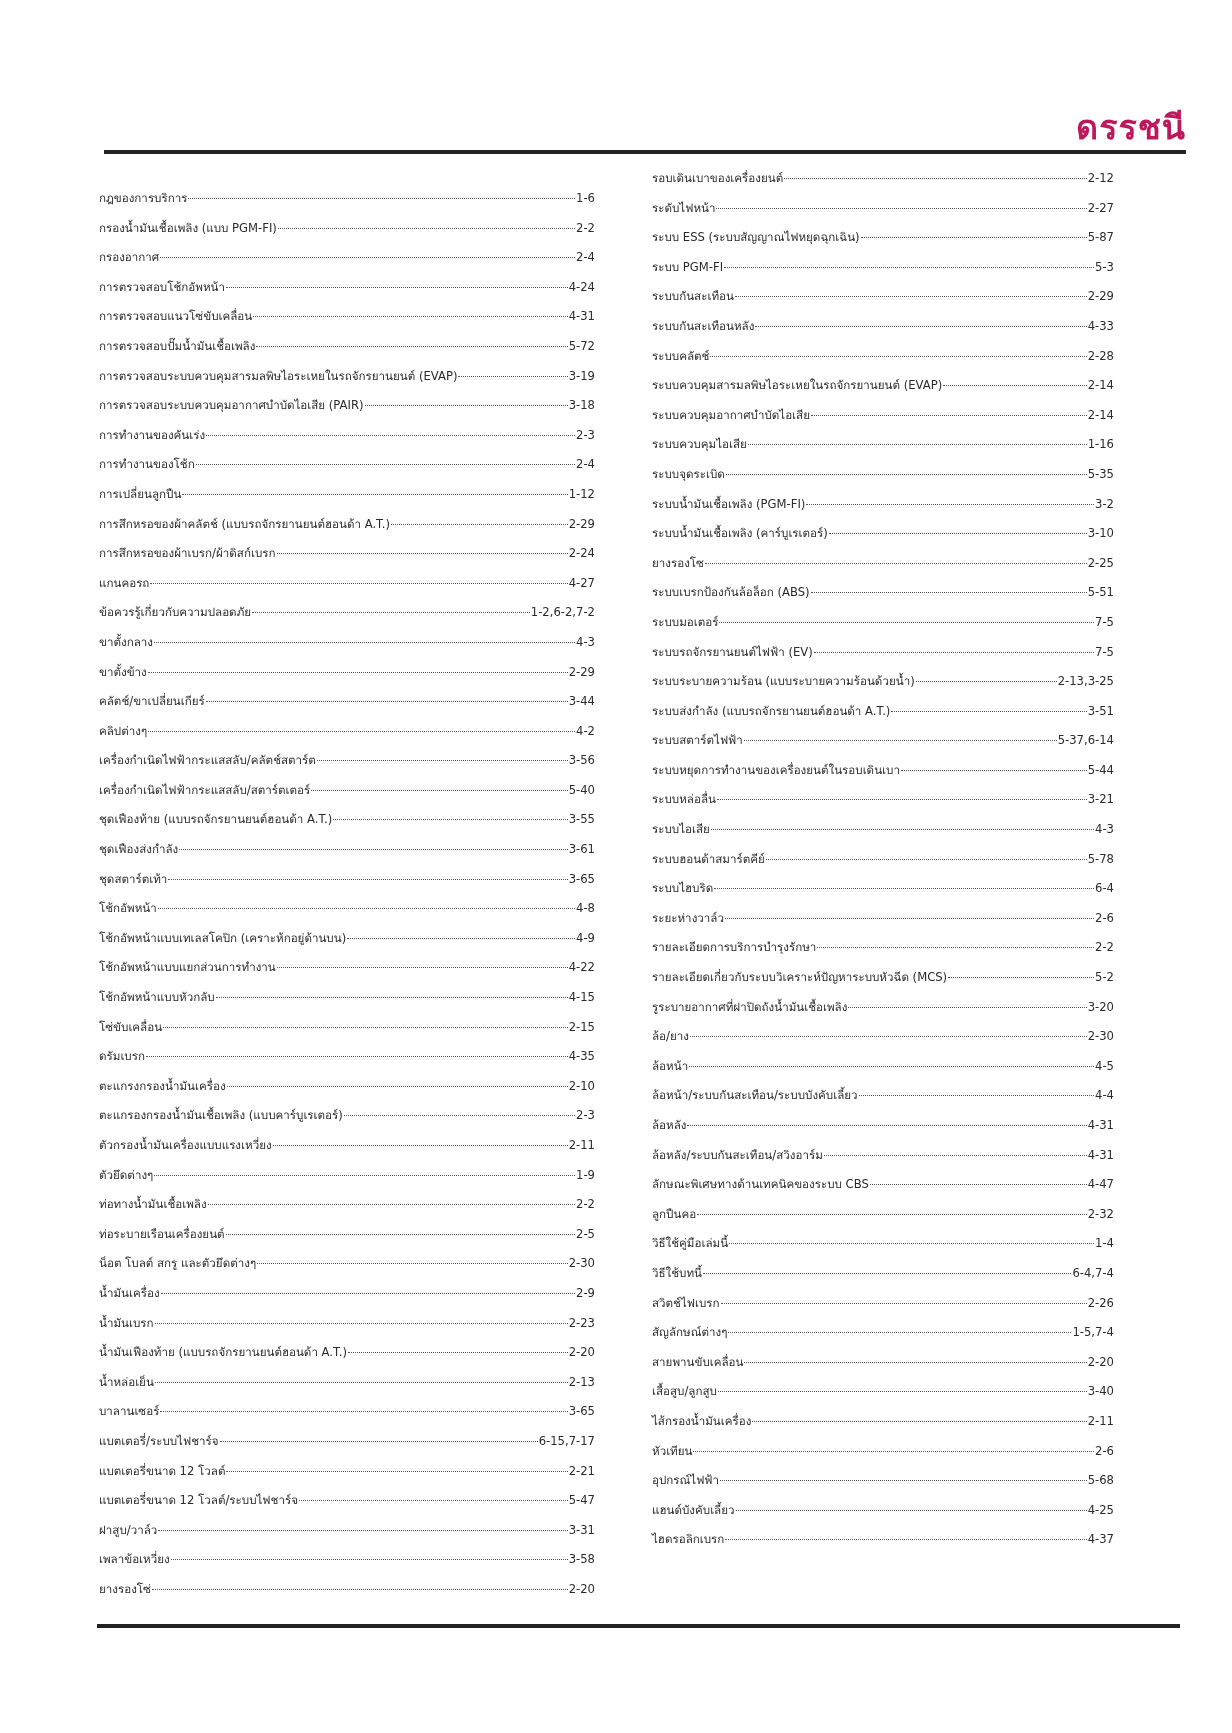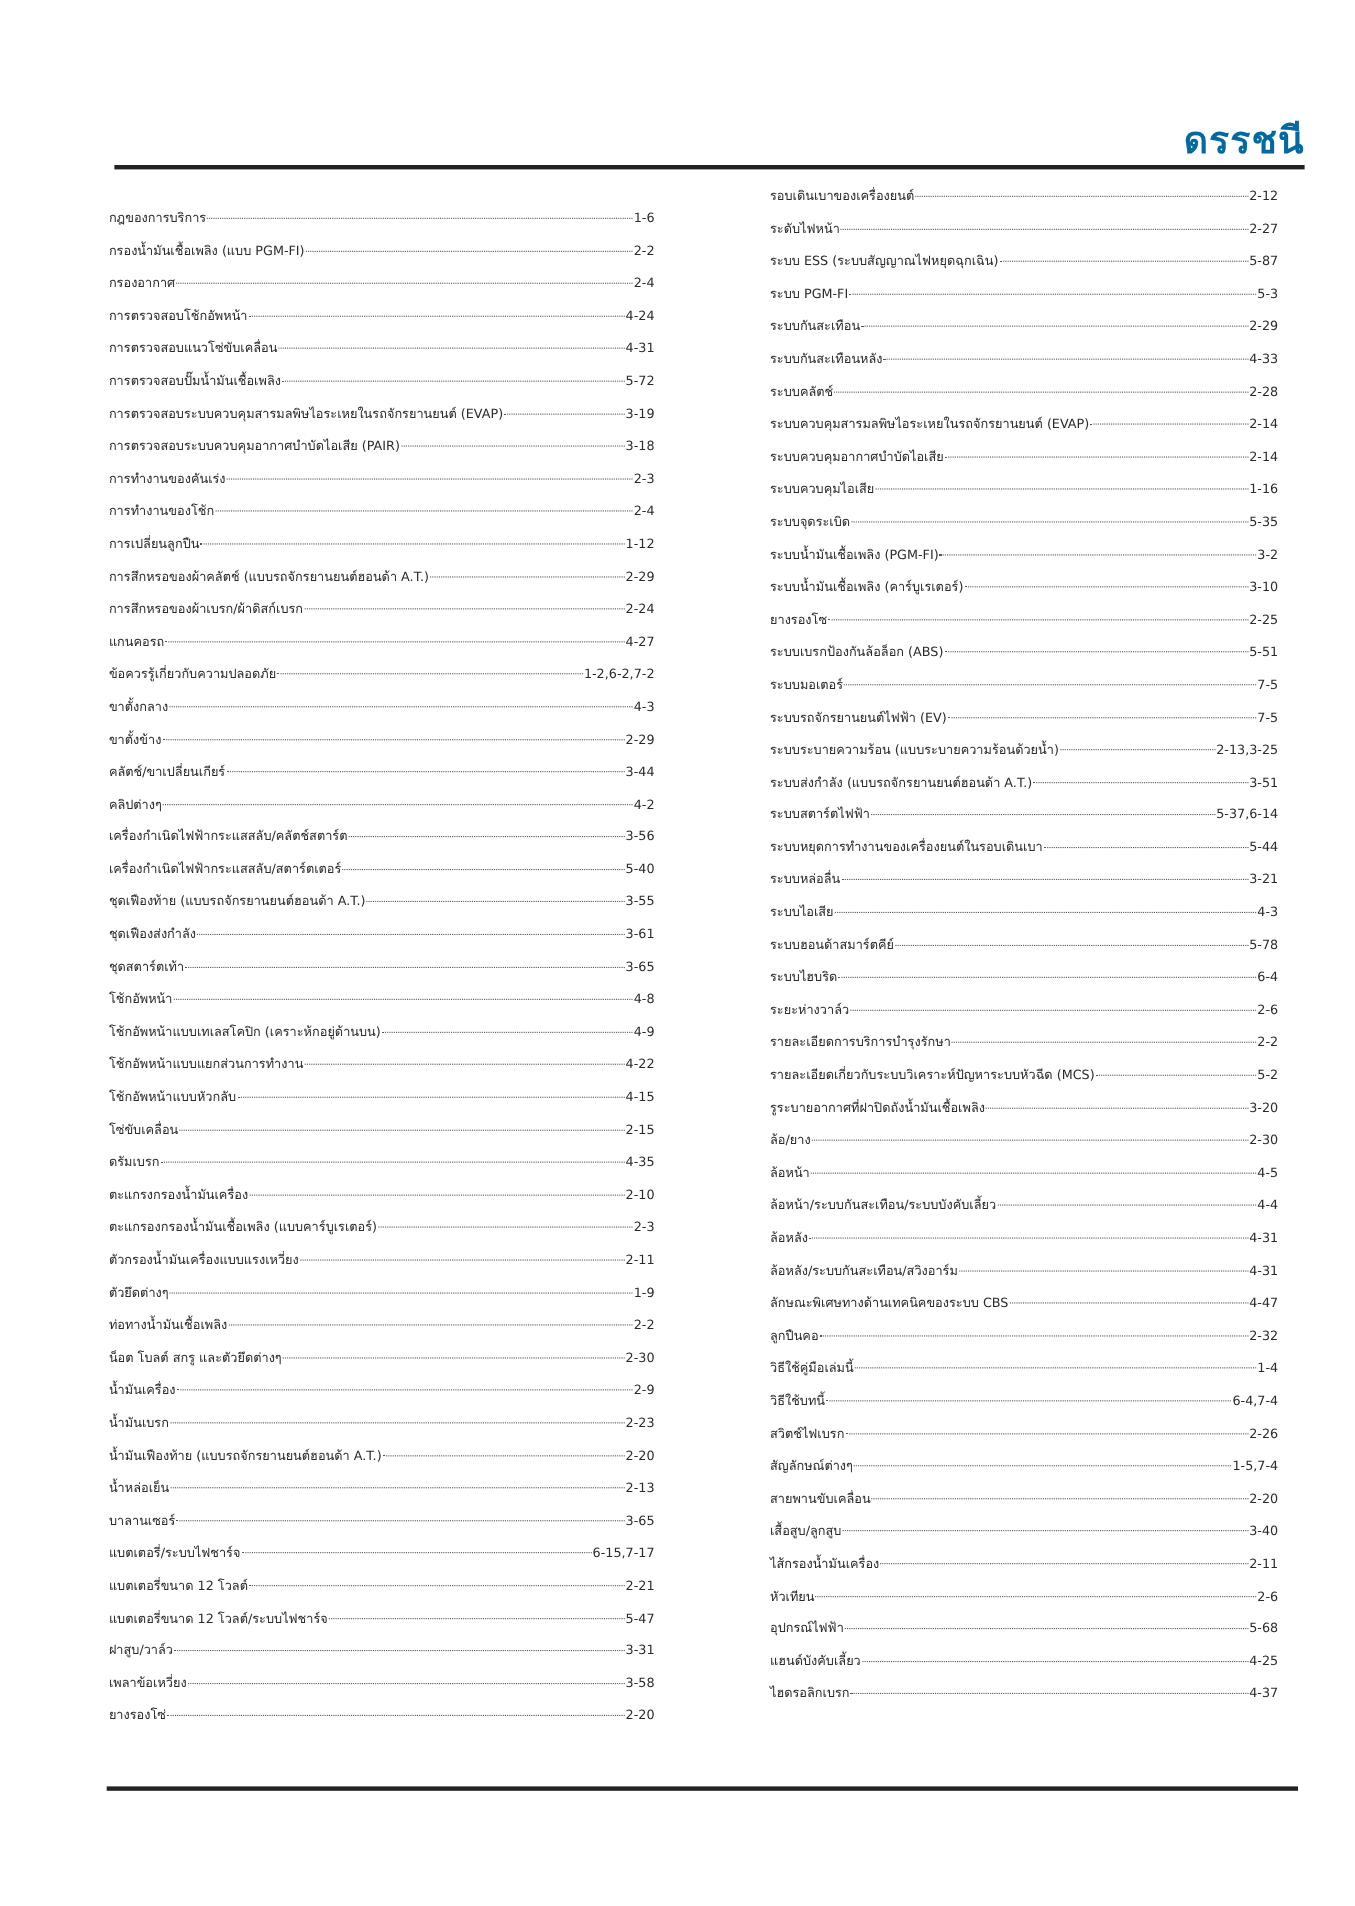--- a/index.html
+++ b/index.html
@@ -4,35 +4,35 @@
 <style>
   html, body { margin: 0; padding: 0; background: #ffffff; }
   body {
     width: 1232px; height: 1733px; position: relative; overflow: hidden;
     font-family: "DejaVu Sans", "Liberation Sans", sans-serif;
     color: #2a2a2a;
   }
   .page-title {
     position: absolute; right: 46px; top: 100px;
     font-family: "DejaVu Sans", sans-serif;
-    font-weight: bold; font-size: 34px; color: #0369a1; letter-spacing: 1px;
+    font-weight: bold; font-size: 34px; color: #be185d; letter-spacing: 1px;
   }
   .top-rule {
     position: absolute; left: 104px; top: 150px; width: 1082px; height: 4px;
     background: #222;
   }
   .bottom-rule {
     position: absolute; left: 97px; top: 1624px; width: 1083px; height: 4px;
     background: #222;
   }
   .col {
     position: absolute; top: 168px;
   }
   .col-left { left: 99px; width: 496px; margin-top: 20px; }
-  .col-right { left: 652px; width: 462px; margin-left: 48px; }
+  .col-right { left: 652px; width: 462px; }
   .entry {
     display: flex; align-items: baseline;
     height: 29.6px; line-height: 20px;
     font-size: 11.6px; white-space: nowrap;
   }
   .entry .label { flex: 0 0 auto; }
   .entry .leader {
     flex: 1 1 auto; overflow: hidden; margin: 0 1px;
     border-bottom: 1.5px dotted #555; transform: translateY(-3px); min-width: 8px;
   }
@@ -214,20 +214,25 @@
       <span class="label">ตัวยึดต่างๆ</span>
       <span class="leader"></span>
       <span class="page">1-9</span>
     </div>
     <div class="entry">
       <span class="label">ท่อทางน้ำมันเชื้อเพลิง</span>
       <span class="leader"></span>
       <span class="page">2-2</span>
     </div>
     <div class="entry">
+      <span class="label">ท่อระบายเรือนเครื่องยนต์</span>
+      <span class="leader"></span>
+      <span class="page">2-5</span>
+    </div>
+    <div class="entry">
       <span class="label">น็อต โบลต์ สกรู และตัวยึดต่างๆ</span>
       <span class="leader"></span>
       <span class="page">2-30</span>
     </div>
     <div class="entry">
       <span class="label">น้ำมันเครื่อง</span>
       <span class="leader"></span>
       <span class="page">2-9</span>
     </div>
     <div class="entry">

